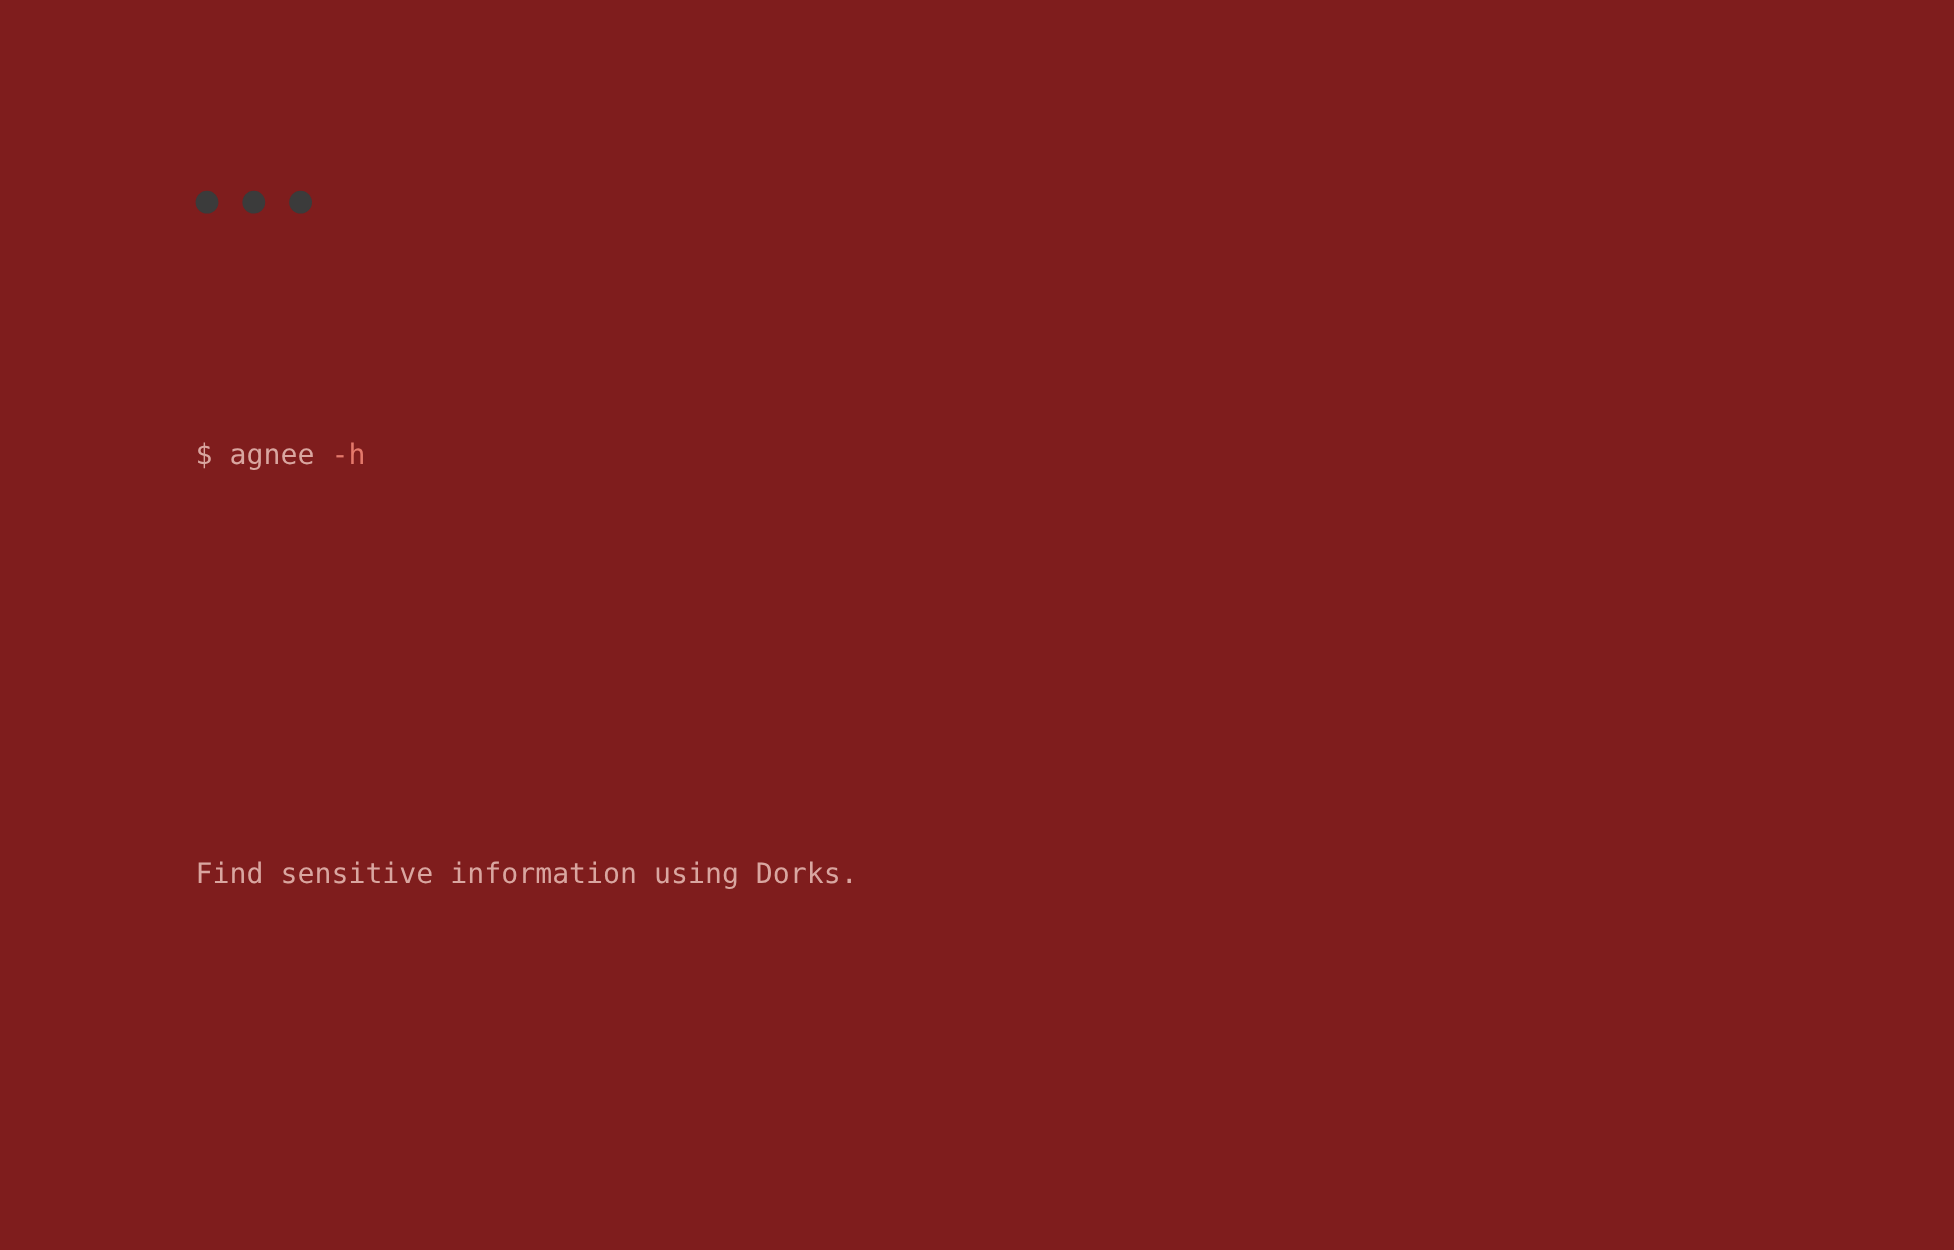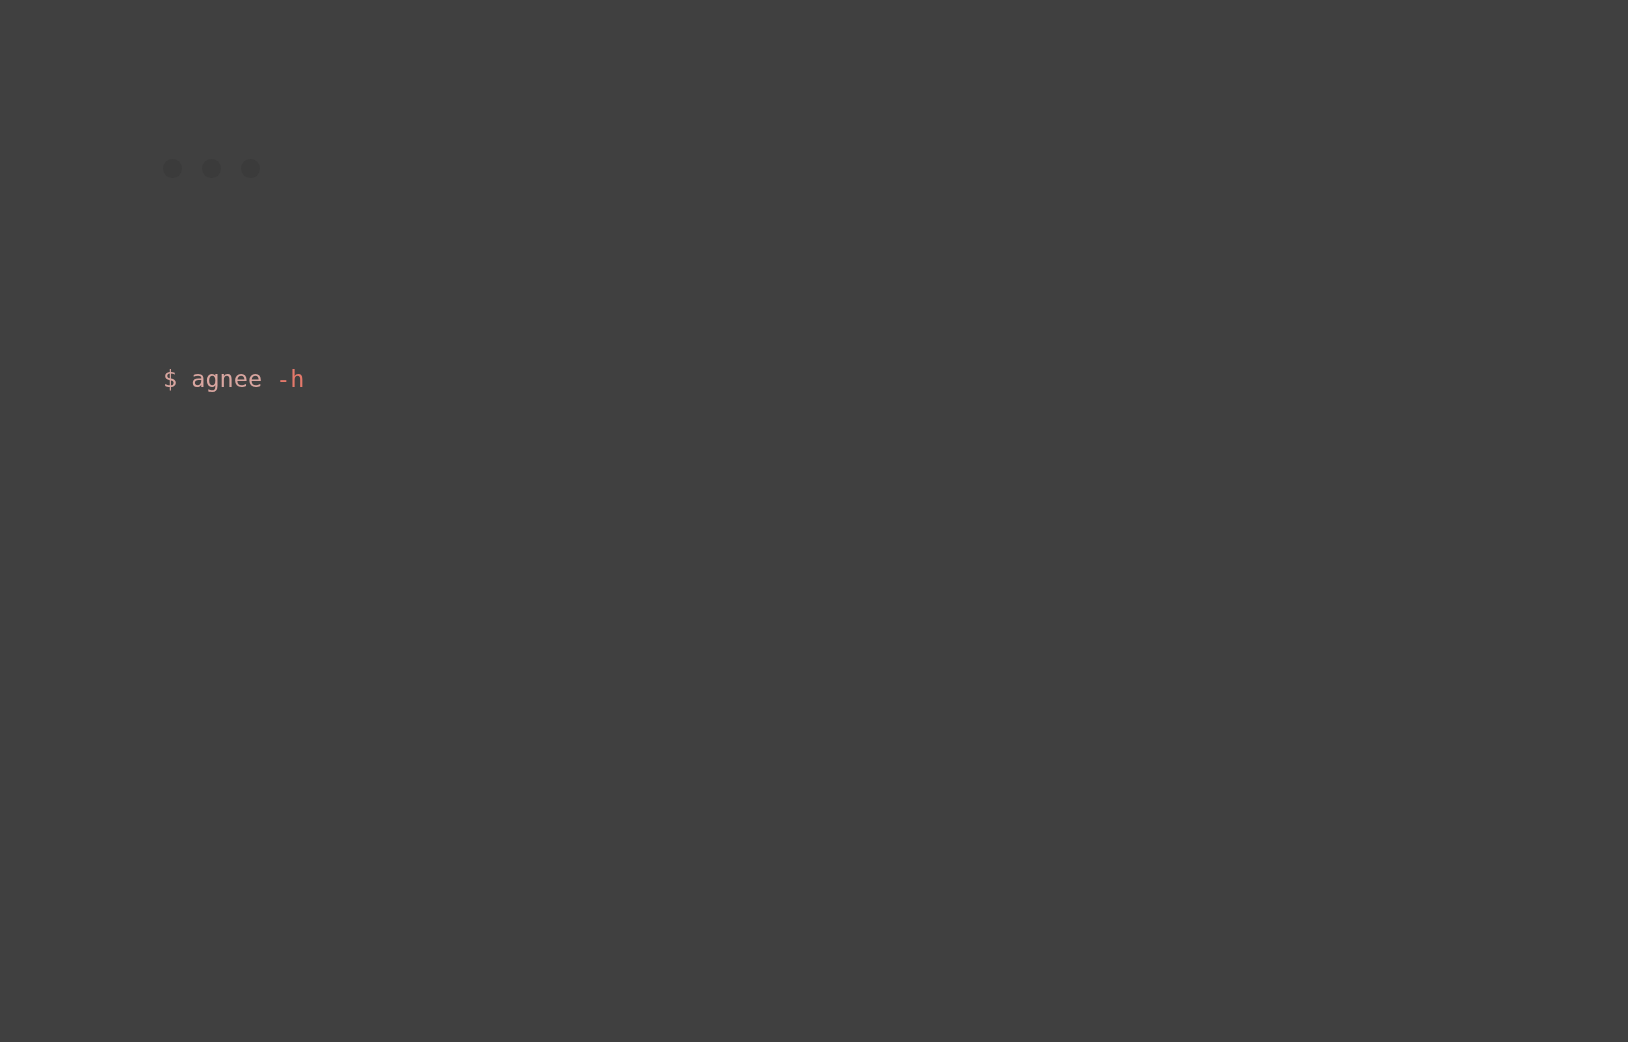--- a/index.html
+++ b/index.html
@@ -12,21 +12,21 @@
     width: 1628px;
     height: 1042px;
     overflow: hidden;
     font-family: "DejaVu Sans Mono", "Liberation Mono", monospace;
   }
 
   #terminal {
     position: relative;
     width: 1628px;
     height: 1042px;
-    background: #404040;
+    background: #7f1d1d;
   }
 
   
   #titlebar {
     position: absolute;
     left: 163px;
     top: 159px;
     display: flex;
     align-items: center;
     gap: 20px;
@@ -73,20 +73,21 @@
     <span class="dot"></span>
     <span class="dot"></span>
   </div>
 
   <div id="screen">
 
     <div class="line"><span class="prompt">$</span><span class="txt"> </span><span class="txt">agnee</span><span class="txt"> </span><span class="flag">-h</span></div>
 
     <div class="blank"></div>
 
+    <div class="line"><span class="txt">Find sensitive information using Dorks.</span></div>
 
     <div class="blank"></div>
 
     
 
     
 
     
 
     

